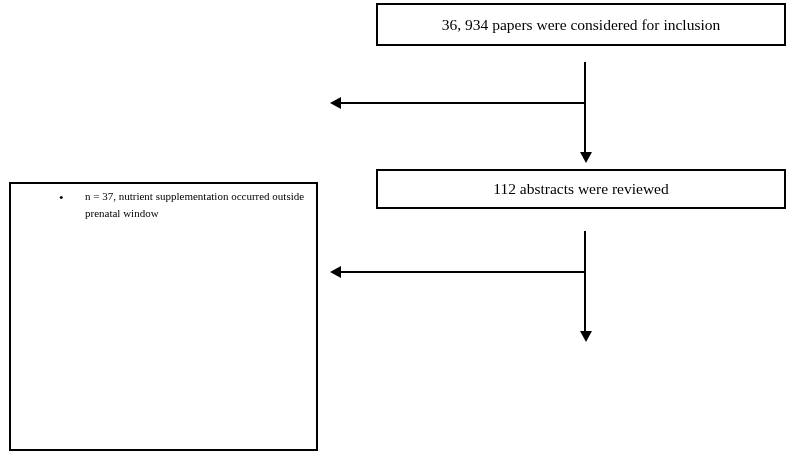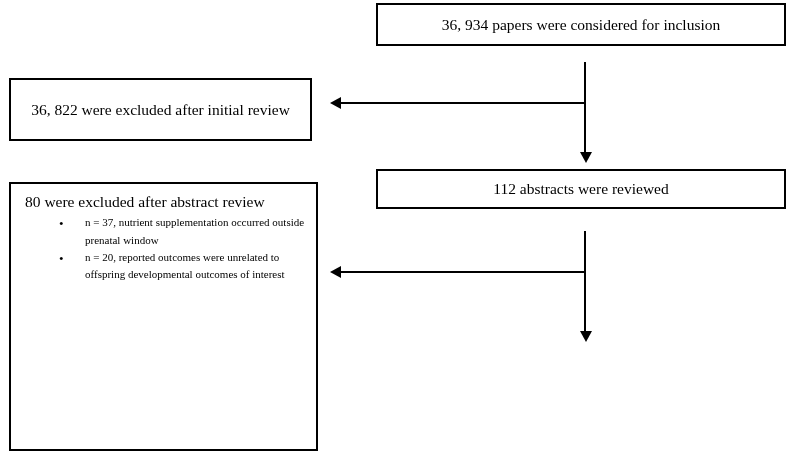--- a/index.html
+++ b/index.html
@@ -149,35 +149,30 @@
 
   <div class="node" id="box-considered">
     <span class="node-text">36, 934 papers were considered for inclusion</span>
   </div>
 
   <div class="conn v-line" id="arrow1-vline"></div>
   <div class="conn arrow-down" id="arrow1-head"></div>
   <div class="conn h-line" id="arrow1-hline"></div>
   <div class="conn arrow-left" id="arrow1-hhead"></div>
 
-  <div class="node" id="box-excluded-initial">
-    <span class="node-text">36, 822 were excluded after initial review</span>
-  </div>
 
   <div class="node" id="box-abstracts">
     <span class="node-text">112 abstracts were reviewed</span>
   </div>
 
   <div class="conn v-line" id="arrow2-vline"></div>
   <div class="conn arrow-down" id="arrow2-head"></div>
   <div class="conn h-line" id="arrow2-hline"></div>
   <div class="conn arrow-left" id="arrow2-hhead"></div>
 
   <div class="node align-left" id="box-excluded-abstract">
-    <span class="excl-heading">80 were excluded after abstract review</span>
     <ul class="excl-list">
       <li>n = 37, nutrient supplementation occurred outside prenatal window</li>
-      <li>n = 20, reported outcomes were unrelated to offspring developmental outcomes of interest</li>
     </ul>
   </div>
 
 
 </div>
 
 </body></html>

